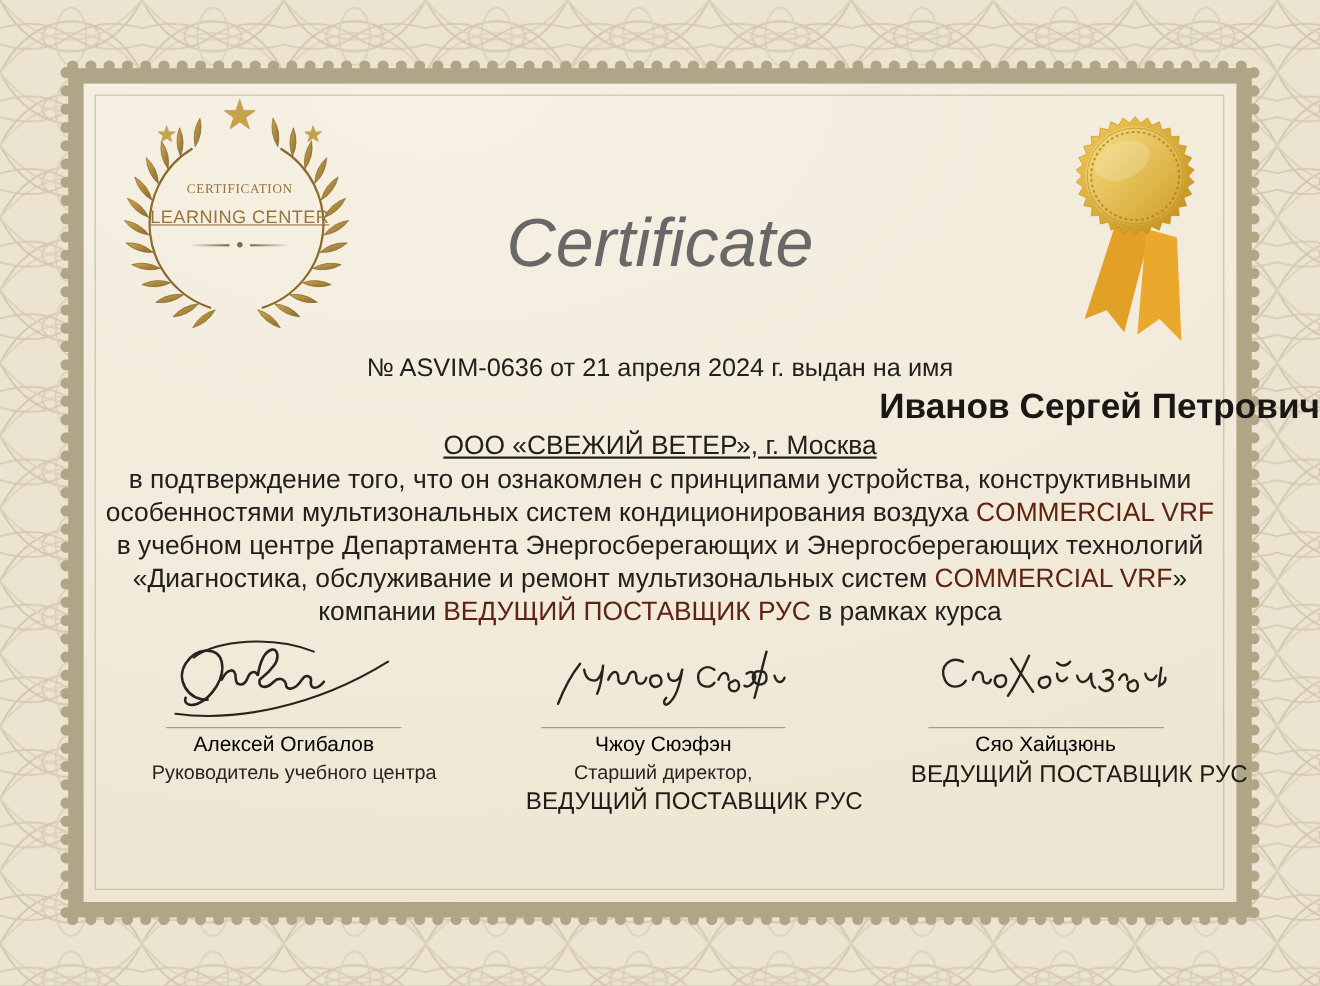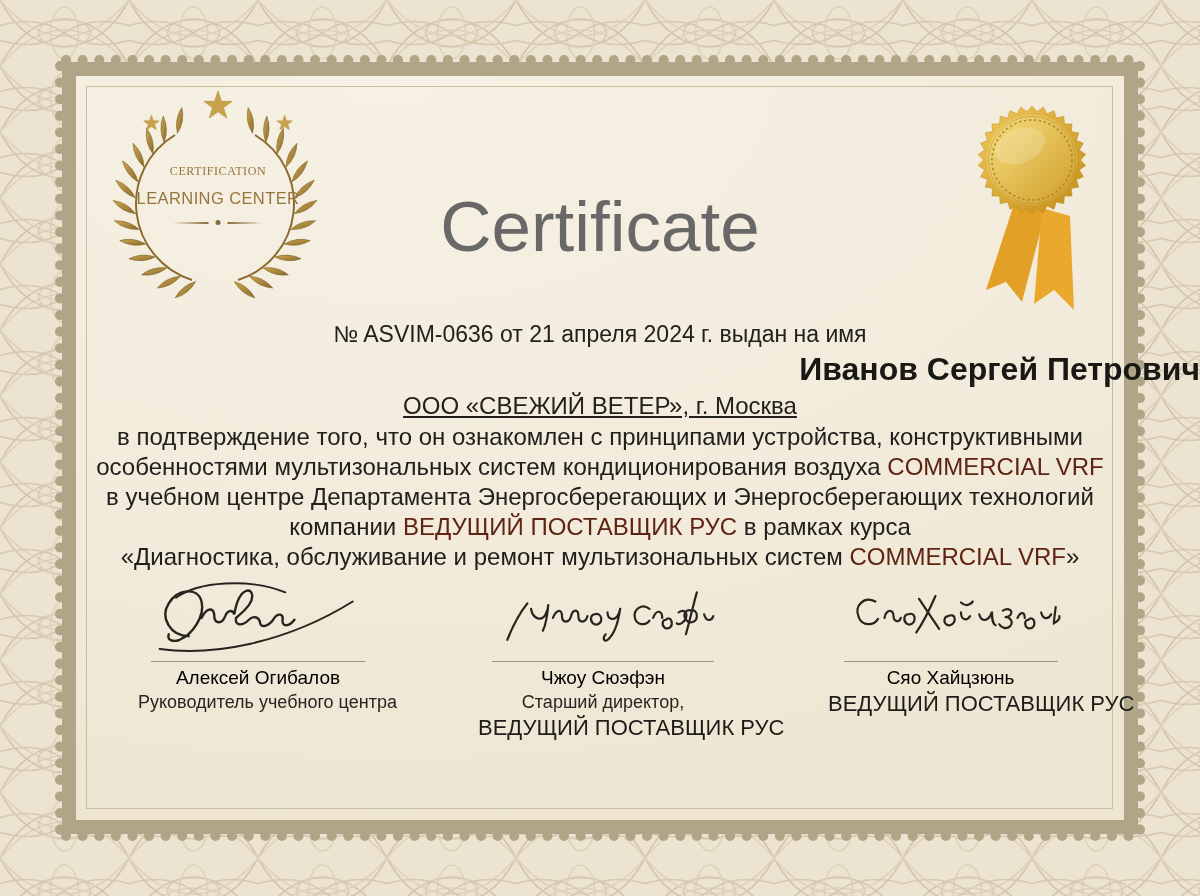--- a/index.html
+++ b/index.html
@@ -17,31 +17,31 @@
     border:1.5px solid #c9bda0;
   }
   
   .logo{position:absolute;left:100px;top:92px;width:236px;height:215px;}
   .wreath{position:absolute;left:0;top:0;}
   .star{position:absolute;color:#c7a24b;text-shadow:0 0 1px #a8832f;line-height:1;}
   .star.mid{left:50%;top:-6px;transform:translateX(-50%);font-size:38px;}
   .star.s1{left:42px;top:20px;font-size:21px;}
   .star.s2{right:42px;top:20px;font-size:21px;}
   .logo-l1{position:absolute;top:72px;width:100%;text-align:center;font-size:12px;letter-spacing:.6px;color:#97743c;font-family:Liberation Serif, serif;}
-  .logo-l2{position:absolute;top:97px;width:100%;text-align:center;font-size:16.5px;letter-spacing:.4px;color:#97743c;}
+  .logo-l2{position:absolute;top:97px;width:100%;text-align:center;font-size:16.5px;letter-spacing:.4px;color:#97743c;text-decoration:underline;}
   .logo-div{position:absolute;top:128px;left:50%;transform:translateX(-50%);display:flex;align-items:center;gap:7px;}
   .logo-div .bar1{width:36px;height:2px;background:linear-gradient(to left,#8a6a3a,rgba(138,106,58,0));}
   .logo-div .bar2{width:36px;height:2px;background:linear-gradient(to right,#8a6a3a,rgba(138,106,58,0));}
   .logo-div .dot{width:5px;height:5px;border-radius:50%;background:#8a6a3a;}
   
   .medal{position:absolute;left:970px;top:98px;}
   
   .title{
     position:absolute;top:188px;left:0;width:100%;text-align:center;
-    font-size:71px;line-height:1.1;color:#696868;white-space:nowrap;
+    font-size:62px;line-height:1.1;font-style:italic;color:#696868;white-space:nowrap;
   }
   .serial{position:absolute;top:321px;width:100%;text-align:center;font-size:23px;color:#21201c;white-space:nowrap;}
   .name{position:absolute;top:351px;width:100%;text-align:right;font-size:32px;font-weight:700;color:#191815;white-space:nowrap;}
   .company{position:absolute;top:392px;width:100%;text-align:center;font-size:24px;color:#21201c;white-space:nowrap;text-decoration:underline;}
   .body-text{position:absolute;top:422px;width:100%;text-align:center;font-size:24px;line-height:30px;color:#21201c;}
   .body-text div{white-space:nowrap;}
   .accent{color:#5f2312;}
   
   .signers{position:absolute;top:576px;left:0;width:100%;height:190px;}
   .signer{position:absolute;text-align:center;top:0;}
@@ -164,22 +164,22 @@
 
 <div class="title">Certificate</div>
 <div class="serial">№ ASVIM-0636 от 21 апреля 2024 г. выдан на имя</div>
 <div class="name">Иванов Сергей Петрович</div>
 <div class="company">ООО «СВЕЖИЙ ВЕТЕР», г. Москва</div>
 
 <div class="body-text">
   <div><span>в подтверждение того, что он ознакомлен с принципами устройства, конструктивными</span></div>
   <div><span>особенностями мультизональных систем кондиционирования воздуха </span><span class="accent">COMMERCIAL VRF</span></div>
   <div><span>в учебном центре Департамента Энергосберегающих и Энергосберегающих технологий</span></div>
+  <div><span>«Диагностика, обслуживание и ремонт мультизональных систем </span><span class="accent">COMMERCIAL VRF</span><span>»</span></div>
   <div><span>компании </span><span class="accent">ВЕДУЩИЙ ПОСТАВЩИК РУС</span><span> в рамках курса</span></div>
-  <div><span>«Диагностика, обслуживание и ремонт мультизональных систем </span><span class="accent">COMMERCIAL VRF</span><span>»</span></div>
 </div>
 
 <div class="signers">
 
   <div class="signer c1">
     <svg class="sig-svg" width="240" height="82" viewBox="0 0 240 90">
       <g fill="none" stroke="#26241f" stroke-width="2.6" stroke-linecap="round">
         <path d="M44,66 C24,66 12,46 22,30 C32,14 54,12 58,28 C62,44 48,64 34,70 C26,73 20,70 22,64"></path>
         <path d="M58,46 C64,34 72,34 72,44 C72,52 80,54 84,44 C86,38 92,36 94,42 C96,30 100,18 108,16 C114,15 116,24 110,32 C104,40 98,44 96,46 C94,54 102,56 110,48 C114,44 120,44 122,50 C122,58 132,56 138,46 C142,40 148,42 147,48 C146,56 154,56 160,48"></path>
         <path d="M12,80 C70,88 150,74 224,28" stroke-width="2.2"></path>

